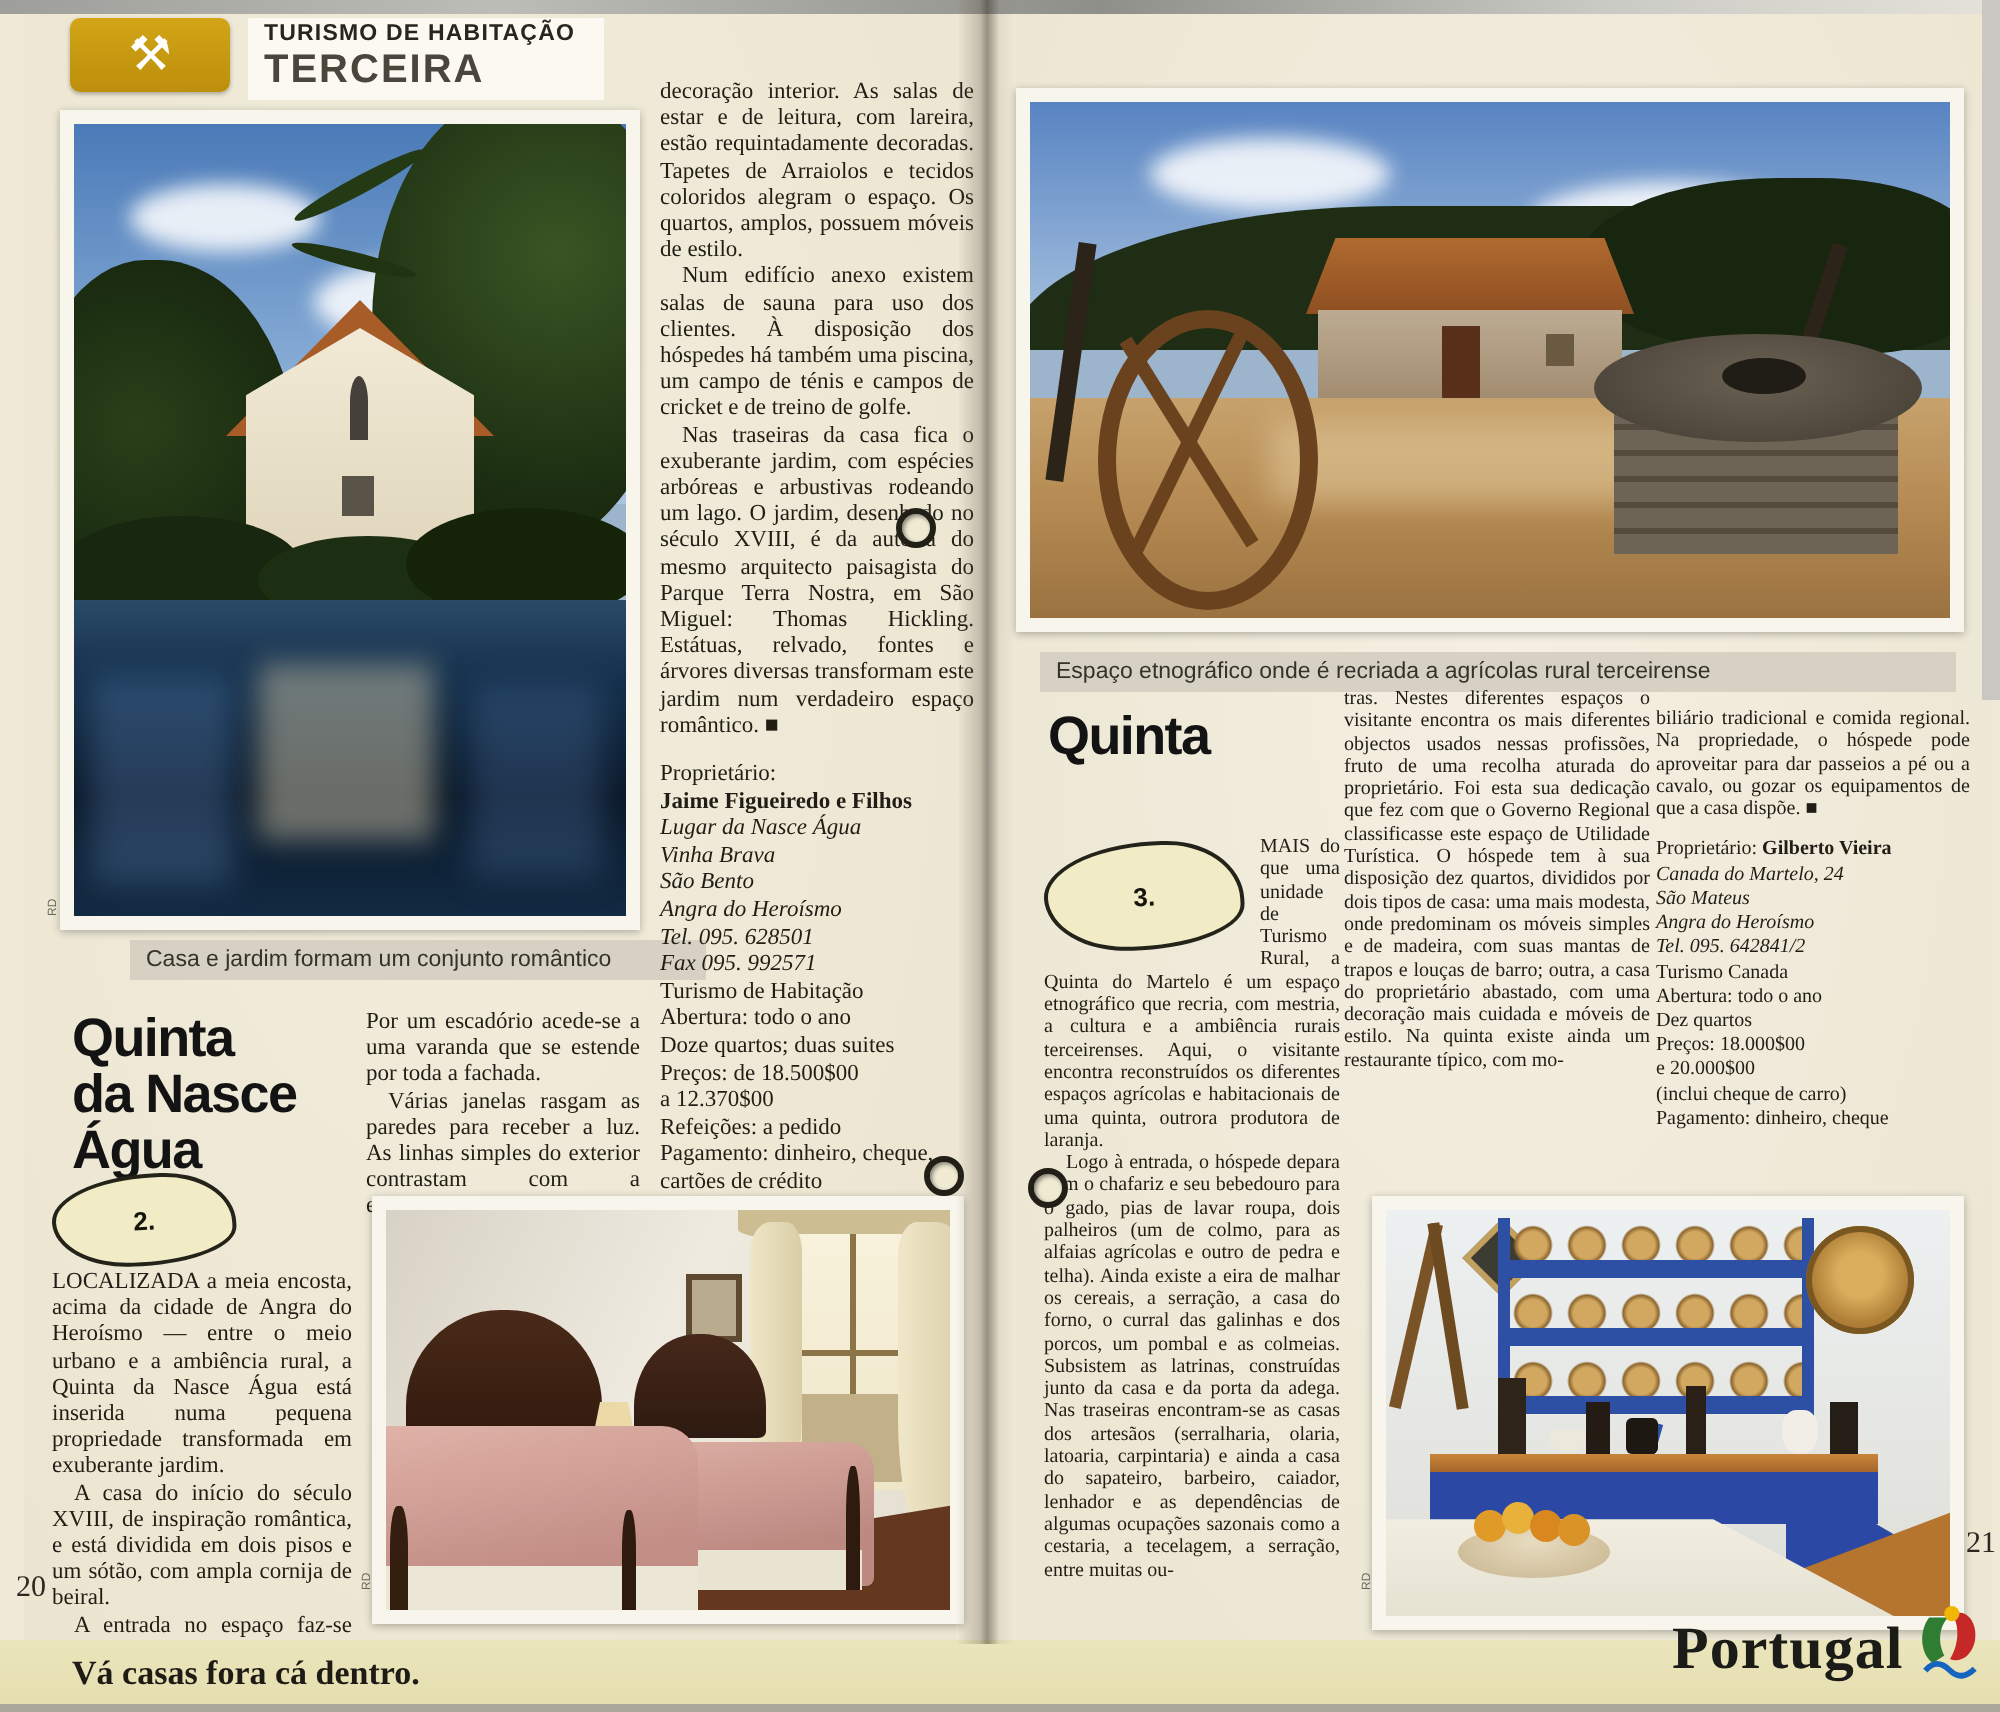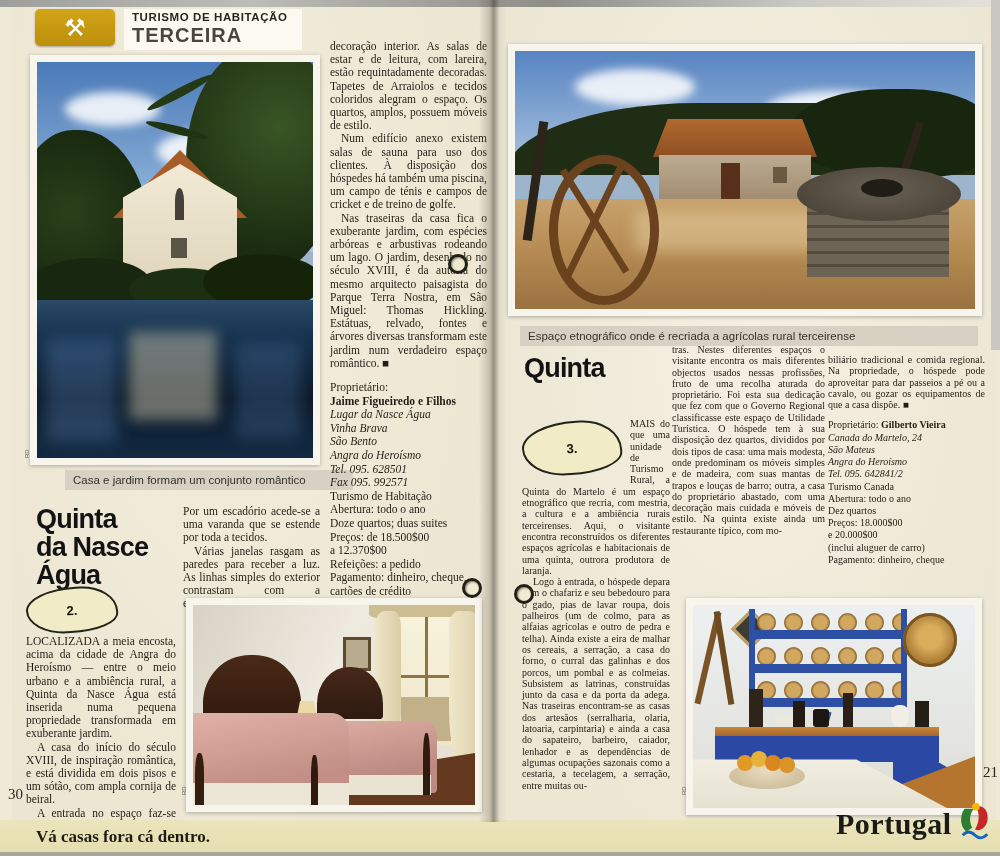--- a/index.html
+++ b/index.html
@@ -256,21 +256,21 @@
       <div>cartões de crédito</div>
     </div>
   </div>
 
   <div class="article-title" id="title1">
     <div>Quinta</div>
     <div>da Nasce</div>
     <div>Água</div>
   </div>
   <div class="col colL" id="lcol2">
-    <p>Por um escadório acede-se a uma varanda que se estende por toda a tecidos.</p>
+    <p>Por um escadório acede-se a uma varanda que se estende por toda a fachada.</p>
     <p class="ind">Várias janelas rasgam as paredes para receber a luz. As linhas simples do exterior contrastam com a exuberância da</p>
   </div>
   <div class="col colL" id="lcol1">
     <p>
       <span class="badge">
           <span>2.</span>
         </span><span>LOCALIZADA a meia encosta, acima da cidade de Angra do Heroísmo — entre o meio urbano e a ambiência rural, a Quinta da Nasce Água está inserida numa pequena propriedade transformada em exuberante jardim.</span>
     </p>
     <p class="ind">A casa do início do século XVIII, de inspiração romântica, e está dividida em dois pisos e um sótão, com ampla cornija de beiral.</p>
     <p class="ind">A entrada no espaço faz-se depois de atravessado um portão de ferro e um pátio aberto.</p>
@@ -296,21 +296,21 @@
       <div id="p3-skirt2"></div>
       <div id="p3-post2"></div>
       <div id="p3-bed1"></div>
       <div id="p3-skirt1"></div>
       <div id="p3-post0"></div>
       <div id="p3-post1"></div>
     </div>
   </div>
   <div class="credit" style="left:181px;top:795px;">RD</div>
 
-  <div class="pagenum" id="pn20">30</div>
+  <div class="pagenum" id="pn20">20</div>
 
   <div class="photo-frame" id="ph2">
     <div class="photo-inner">
       <div id="p2-sky"></div>
       <div id="p2-c1" class="cloud"></div>
       <div id="p2-c2" class="cloud"></div>
       <div id="p2-trees"></div>
       <div id="p2-hedge"></div>
       <div id="p2-roof"></div>
       <div id="p2-wall"></div>
@@ -350,21 +350,21 @@
       <div><span>Proprietário:</span> <span class="nm">Gilberto Vieira</span></div>
       <div class="it">Canada do Martelo, 24</div>
       <div class="it">São Mateus</div>
       <div class="it">Angra do Heroísmo</div>
       <div class="it">Tel. 095. 642841/2</div>
       <div>Turismo Canada</div>
       <div>Abertura: todo o ano</div>
       <div>Dez quartos</div>
       <div>Preços: 18.000$00</div>
       <div>e 20.000$00</div>
-      <div>(inclui aluguer de carro)</div>
+      <div>(inclui cheque de carro)</div>
       <div>Pagamento: dinheiro, cheque</div>
     </div>
   </div>
 
   <div class="photo-frame" id="ph4">
     <div class="photo-inner">
       <div id="p4-wall"></div>
       <div id="p4-x1"></div>
       <div id="p4-x2"></div>
       <div id="p4-diamond"></div>

